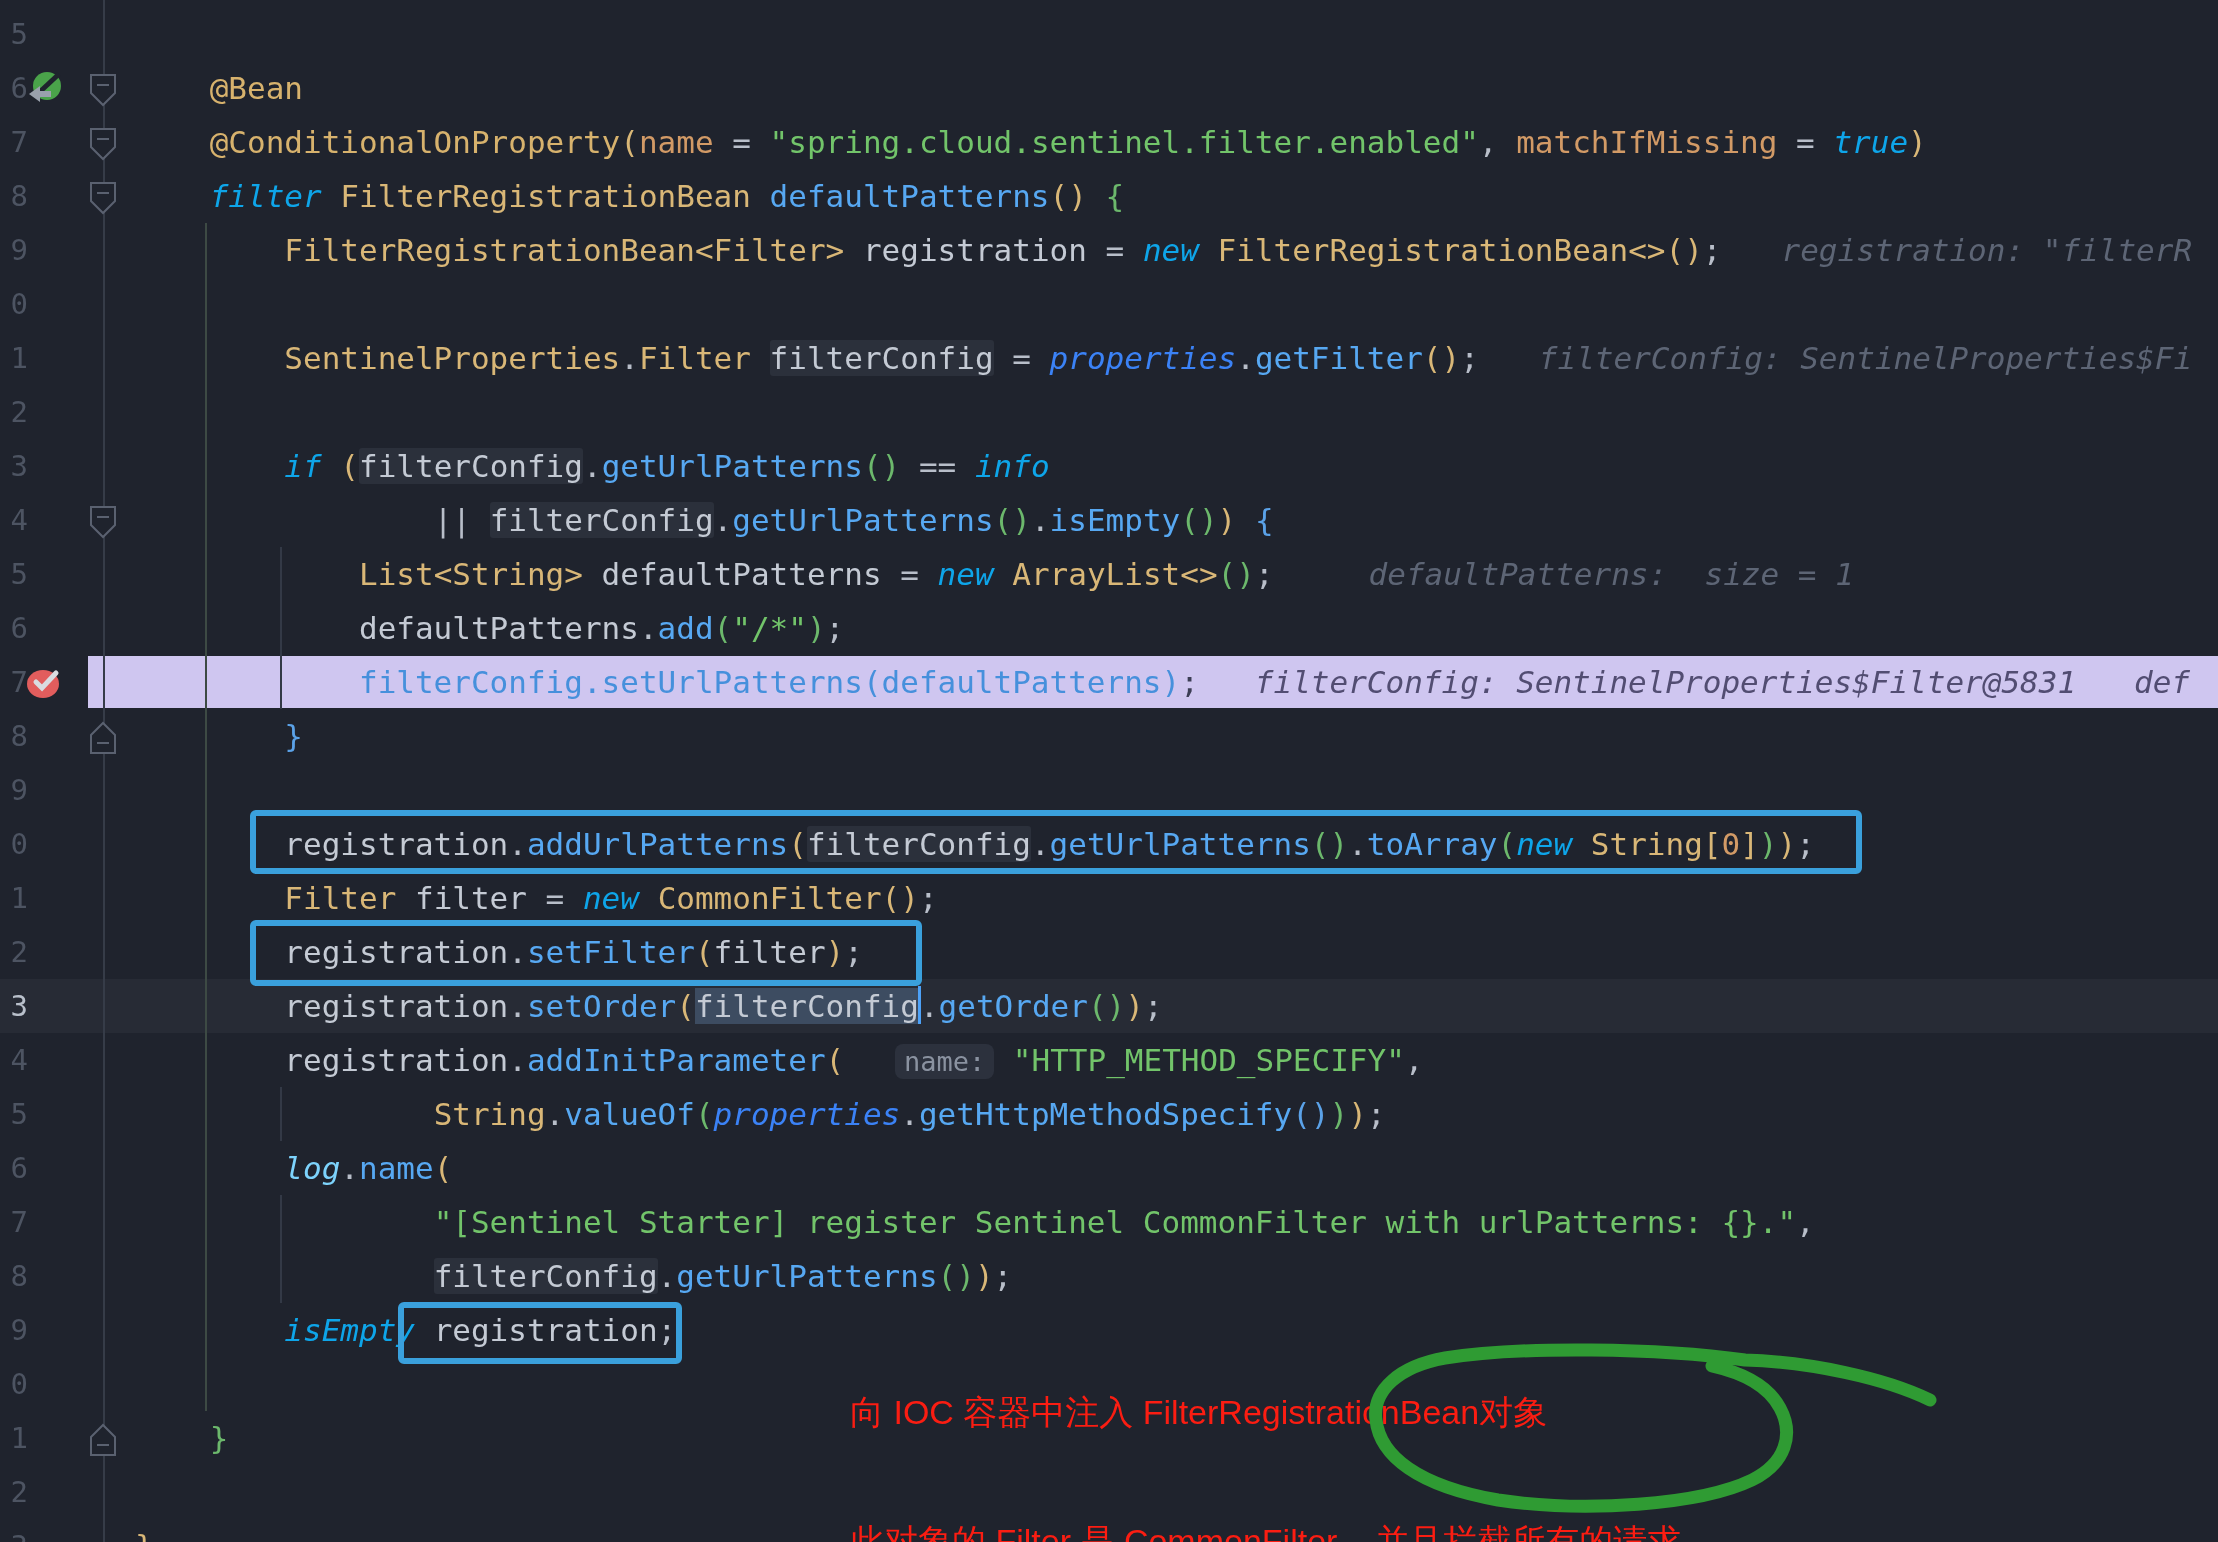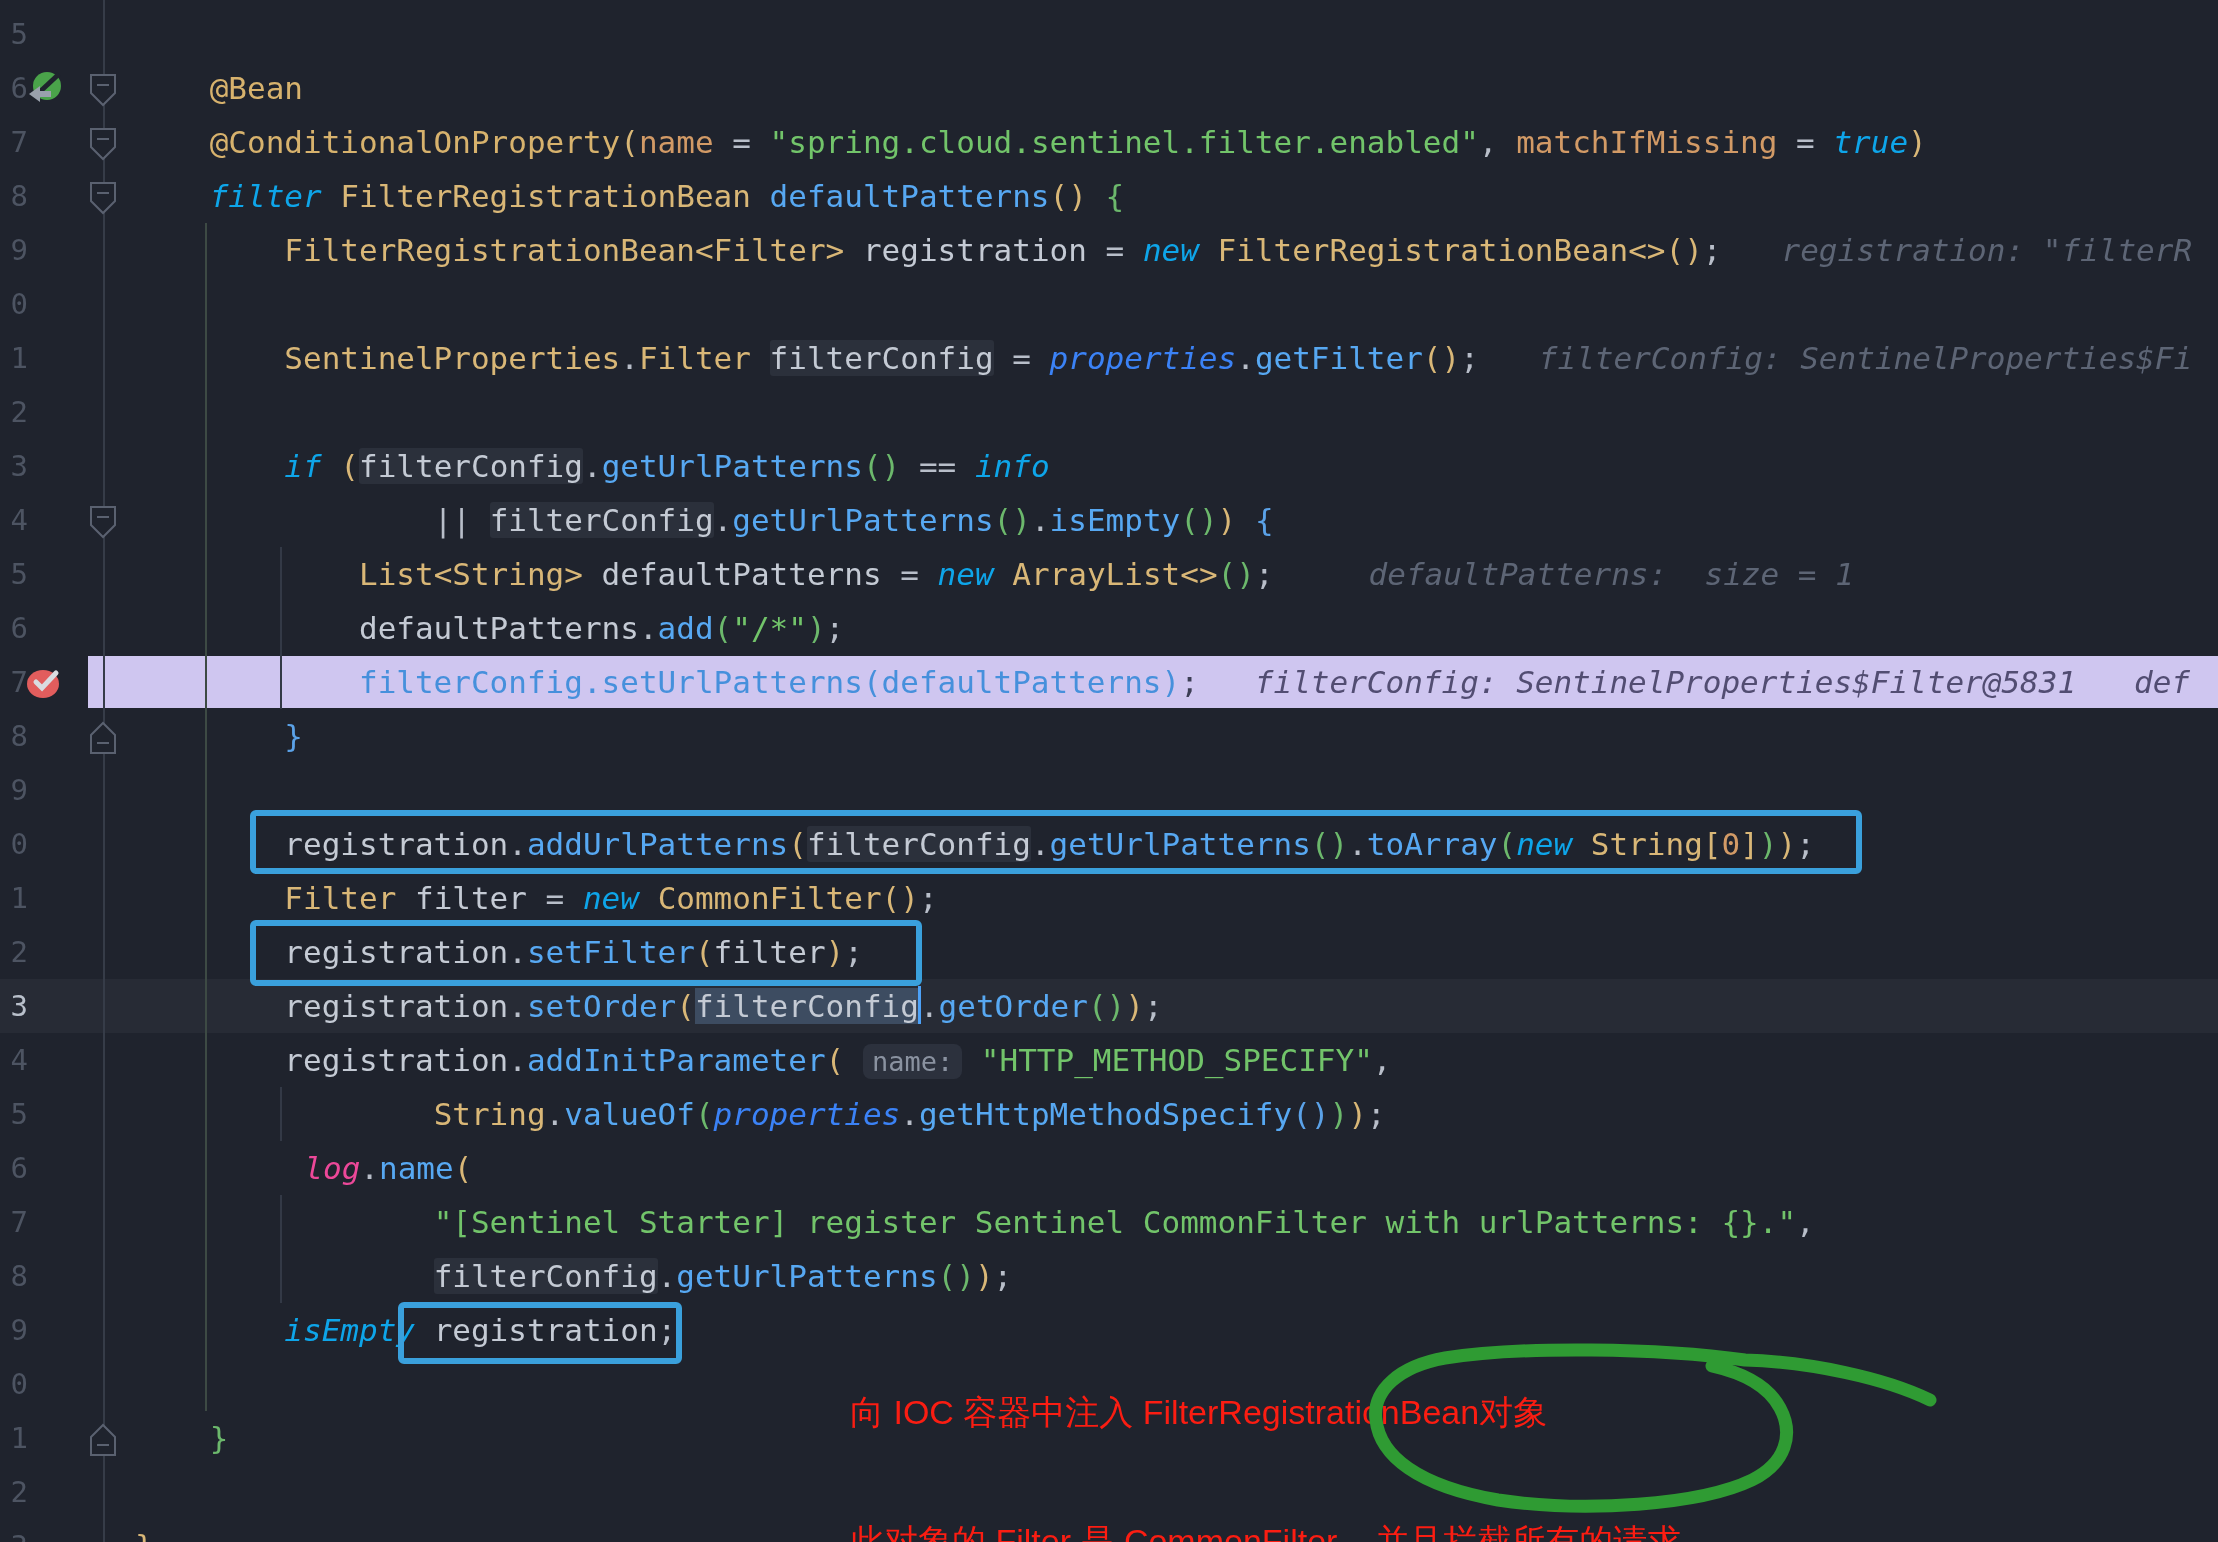--- a/index.html
+++ b/index.html
@@ -13,34 +13,34 @@
   .gicon{position:absolute;left:26px;top:9px;width:38px;height:38px;z-index:2;}
   .fold{position:absolute;left:88px;top:9px;width:30px;height:36px;z-index:2;}
   .code{position:relative;z-index:2;display:block;margin-left:135px;white-space:pre;}
   .tk-pl{color:#abb2bf;}
   .tk-ann{color:#d7b26d;}
   .tk-kw{color:#0ea5e9;font-style:italic;}
   .tk-cls{color:#d9b777;}
   .tk-fn,.tk-fnd{color:#57a8f2;}
   .tk-var{color:#c4cad4;}
   .tk-fld{color:#3b82f6;font-style:italic;}
-  .tk-log{color:#ec4899;font-style:italic;margin-left:20px;}
+  .tk-log{color:#7dd3fc;font-style:italic;}
   .tk-prm{color:#d29a66;}
   .tk-num{color:#d29a66;}
   .tk-str{color:#72c46a;}
   .tk-op{color:#b8bec9;}
   .tk-p1{color:#d9b777;}
   .tk-p2{color:#6cb86c;}
   .tk-p3{color:#5ba2e8;}
   .tk-dbg{color:#4690dc;}
   .tk-dbgsc{color:#3c3e55;}
   .tk-hl{background:#2b303b;border-radius:3px;}
   .tk-sel{background:#3d4c61;}
   .tk-caret{display:inline-block;width:3px;height:38px;background:#4da1f7;vertical-align:-7px;margin:0 -1px;}
-  .tk-chip{background:#2c313d;border-radius:8px;padding:2px 9px;color:#8a92a0;font-size:27px;}
+  .tk-chip{background:#2c313d;border-radius:8px;padding:2px 9px;color:#8a92a0;font-size:27px;margin-left:32px;}
   .inlay{color:#5d6575;font-style:italic;}
   .inlay-dbg{color:#524d72;font-style:italic;}
   .vline{position:absolute;width:2px;z-index:1;}
   .notes{position:absolute;left:850px;top:1305px;z-index:4;color:#fb1d12;
          font-family:"Liberation Sans",sans-serif;font-size:34px;line-height:43px;white-space:pre;}
   .bluebox{position:absolute;border:6px solid #3aa0dc;border-radius:6px;z-index:4;}
   #greens{position:absolute;left:0;top:0;z-index:5;pointer-events:none;}
 </style>
 </head>
 <body>

